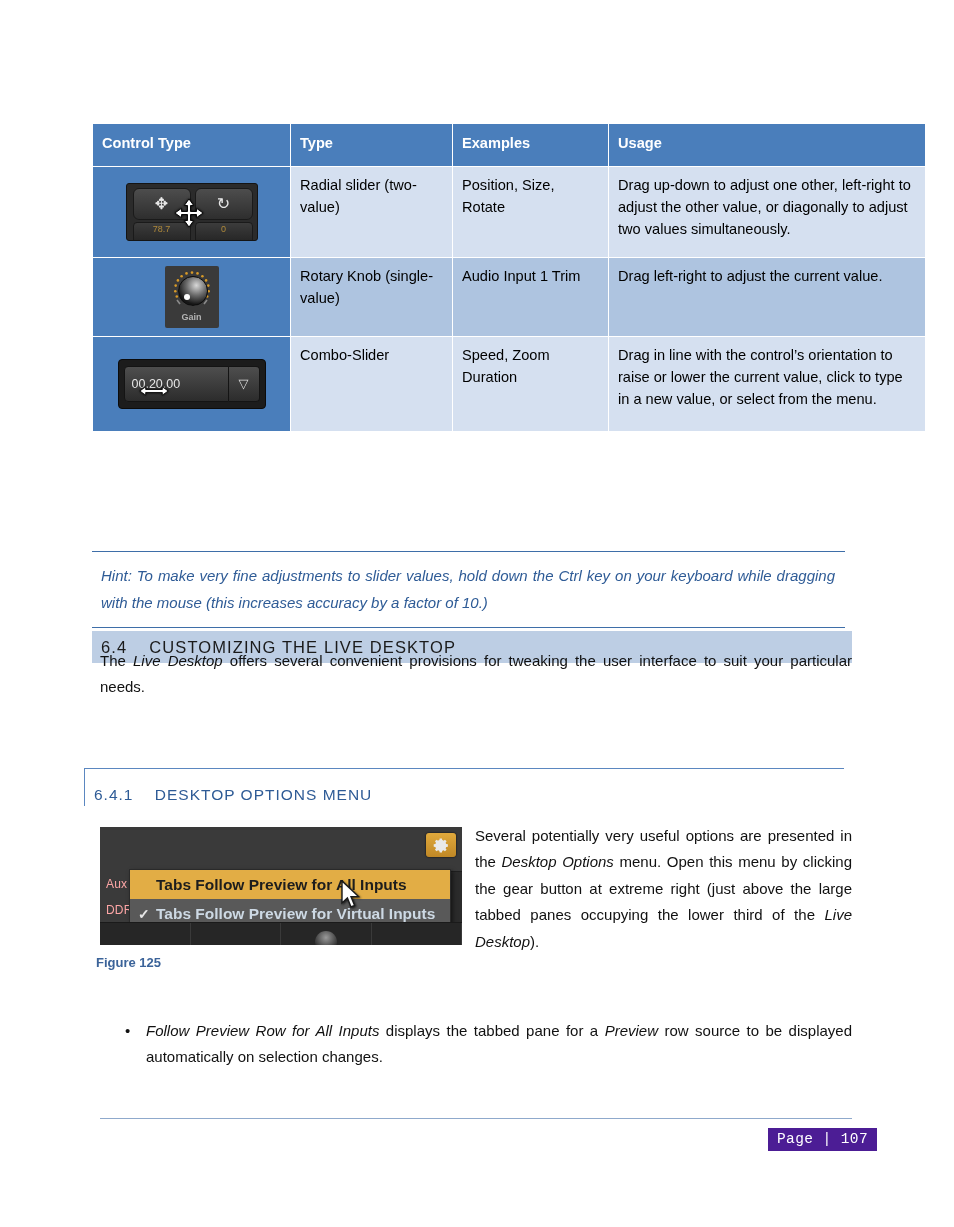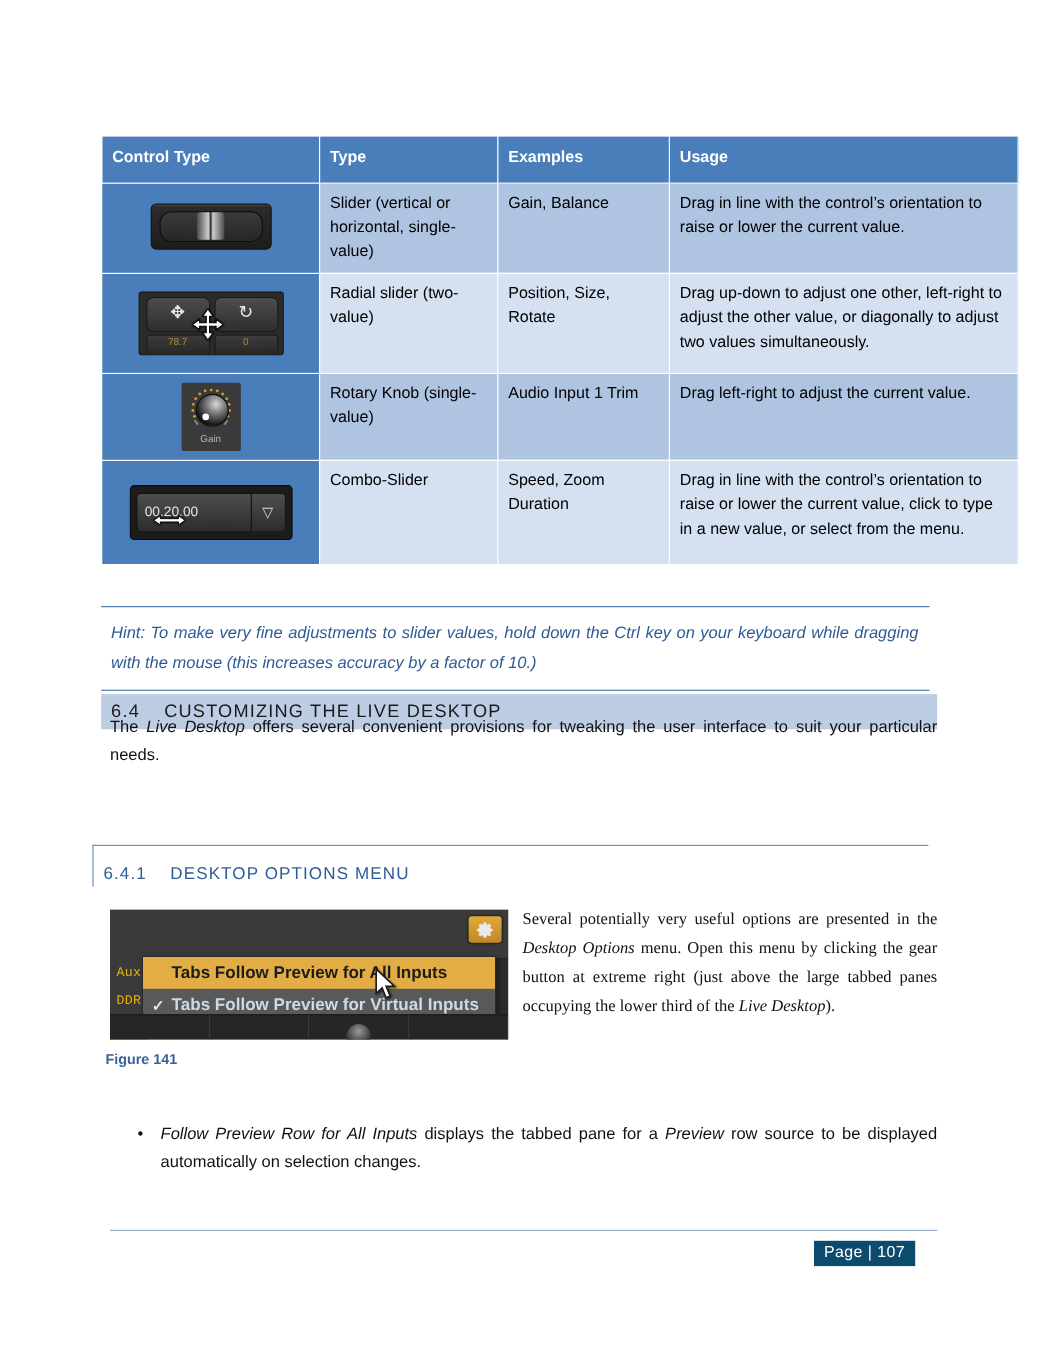--- a/index.html
+++ b/index.html
@@ -134,20 +134,21 @@
 
   
   .w-knob {
     width: 54px; height: 62px;
     background: #3a3a3a;
     border-radius: 2px;
     display: flex; flex-direction: column;
     align-items: center; justify-content: flex-start;
     padding-top: 4px;
     box-sizing: border-box;
+    font-weight: bold;
   }
   .knob-dial {
     width: 40px; height: 40px;
     position: relative;
   }
   .knob-body {
     position: absolute;
     left: 6px; top: 6px;
     width: 28px; height: 28px;
     border-radius: 50%;
@@ -271,21 +272,20 @@
   .para-intro {
     left: 100px;
     top: 648px;
     width: 752px;
   }
   .para-figure-text {
     left: 475px;
     top: 823px;
     width: 377px;
     line-height: 1.76;
-    font-family: Liberation Serif, serif;
   }
   em.it { font-style: italic; }
 
   
   .figure {
     position: absolute;
     left: 100px;
     top: 827px;
     width: 362px;
     height: 118px;
@@ -309,25 +309,24 @@
     box-shadow: 0 0 2px #000;
   }
   .gear-btn svg { width: 17px; height: 17px; }
   .fig-leftcol {
     position: absolute;
     left: 0; top: 44px;
     width: 34px; height: 74px;
     background: #3a3a3a;
   }
   .fig-tab {
-    color: #eab308;
+    color: #fca5a5;
     font-size: 12px;
     padding: 6px 0 0 6px;
     letter-spacing: 0.2px;
-    font-family: Liberation Mono, monospace;
   }
   .fig-tab.second { padding-top: 12px; }
   .fig-menu {
     position: absolute;
     left: 29px; top: 42px;
     width: 320px;
     background: #555555;
     border: 1px solid #2a2a2a;
     box-shadow: 2px 2px 4px rgba(0,0,0,.5);
   }
@@ -426,57 +425,44 @@
   .footer-rule {
     position: absolute;
     left: 100px;
     top: 1118px;
     width: 752px;
     height: 1.4px;
     background: #8fa9cc;
   }
   .page-badge {
     position: absolute;
-    left: 740px;
+    left: 768px;
     top: 1128px;
-    background: #0c4a6e;
+    background: #4c1d95;
     color: #ffffff;
     font-size: 14.5px;
     padding: 3px 9px 4px 9px;
     letter-spacing: .4px;
+    font-family: Liberation Mono, monospace;
   }
 </style>
 </head>
 <body>
 
 <table class="ctrl-table">
   <thead>
     <tr>
       <th class="col-ctrl">Control Type</th>
       <th class="col-type">Type</th>
       <th class="col-ex">Examples</th>
       <th class="col-usage">Usage</th>
     </tr>
   </thead>
   <tbody>
 
-    <tr class="row-a">
-      <td class="cell-ctrl">
-        <div class="art-wrap" style="height:78px">
-          <div class="w-slider">
-            <div class="w-slider-track">
-              <div class="w-slider-thumb"></div>
-            </div>
-          </div>
-        </div>
-      </td>
-      <td class="cell-text">Slider (vertical or horizontal, single-value)</td>
-      <td class="cell-text">Gain, Balance</td>
-      <td class="cell-text">Drag in line with the control’s orientation to raise or lower the current value.</td>
-    </tr>
 
     <tr class="row-b">
       <td class="cell-ctrl">
         <div class="art-wrap" style="height:90px">
           <div class="w-radial">
             <div class="btn b1">✥</div>
             <div class="btn b2">↻</div>
             <div class="sub s1">78.7</div>
             <div class="sub s2">0</div>
             <svg class="cursor-move" viewBox="0 0 32 32">
@@ -595,21 +581,21 @@
   <div class="fig-bottomstrip">
     <div class="strip-cell"></div>
     <div class="strip-cell"></div>
     <div class="strip-cell">
       <div class="strip-knob"></div>
     </div>
     <div class="strip-cell"></div>
   </div>
 </div>
 
-<div class="fig-caption">Figure 141</div>
+<div class="fig-caption">Figure 125</div>
 
 <div class="para para-figure-text">
   <span>Several potentially very useful options are presented in the </span><em class="it">Desktop Options</em><span> menu.  Open this menu by clicking the gear button at extreme right (just above the large tabbed panes occupying the lower third of the </span><em class="it">Live Desktop</em><span>).</span>
 </div>
 
 <div class="bullet-row">
   <div class="bullet-dot">•</div>
   <div class="bullet-text">
     <em class="it">Follow Preview Row for All Inputs</em><span> displays the tabbed pane for a </span><em class="it">Preview</em><span> row source to be displayed automatically on selection changes.</span>
   </div>

